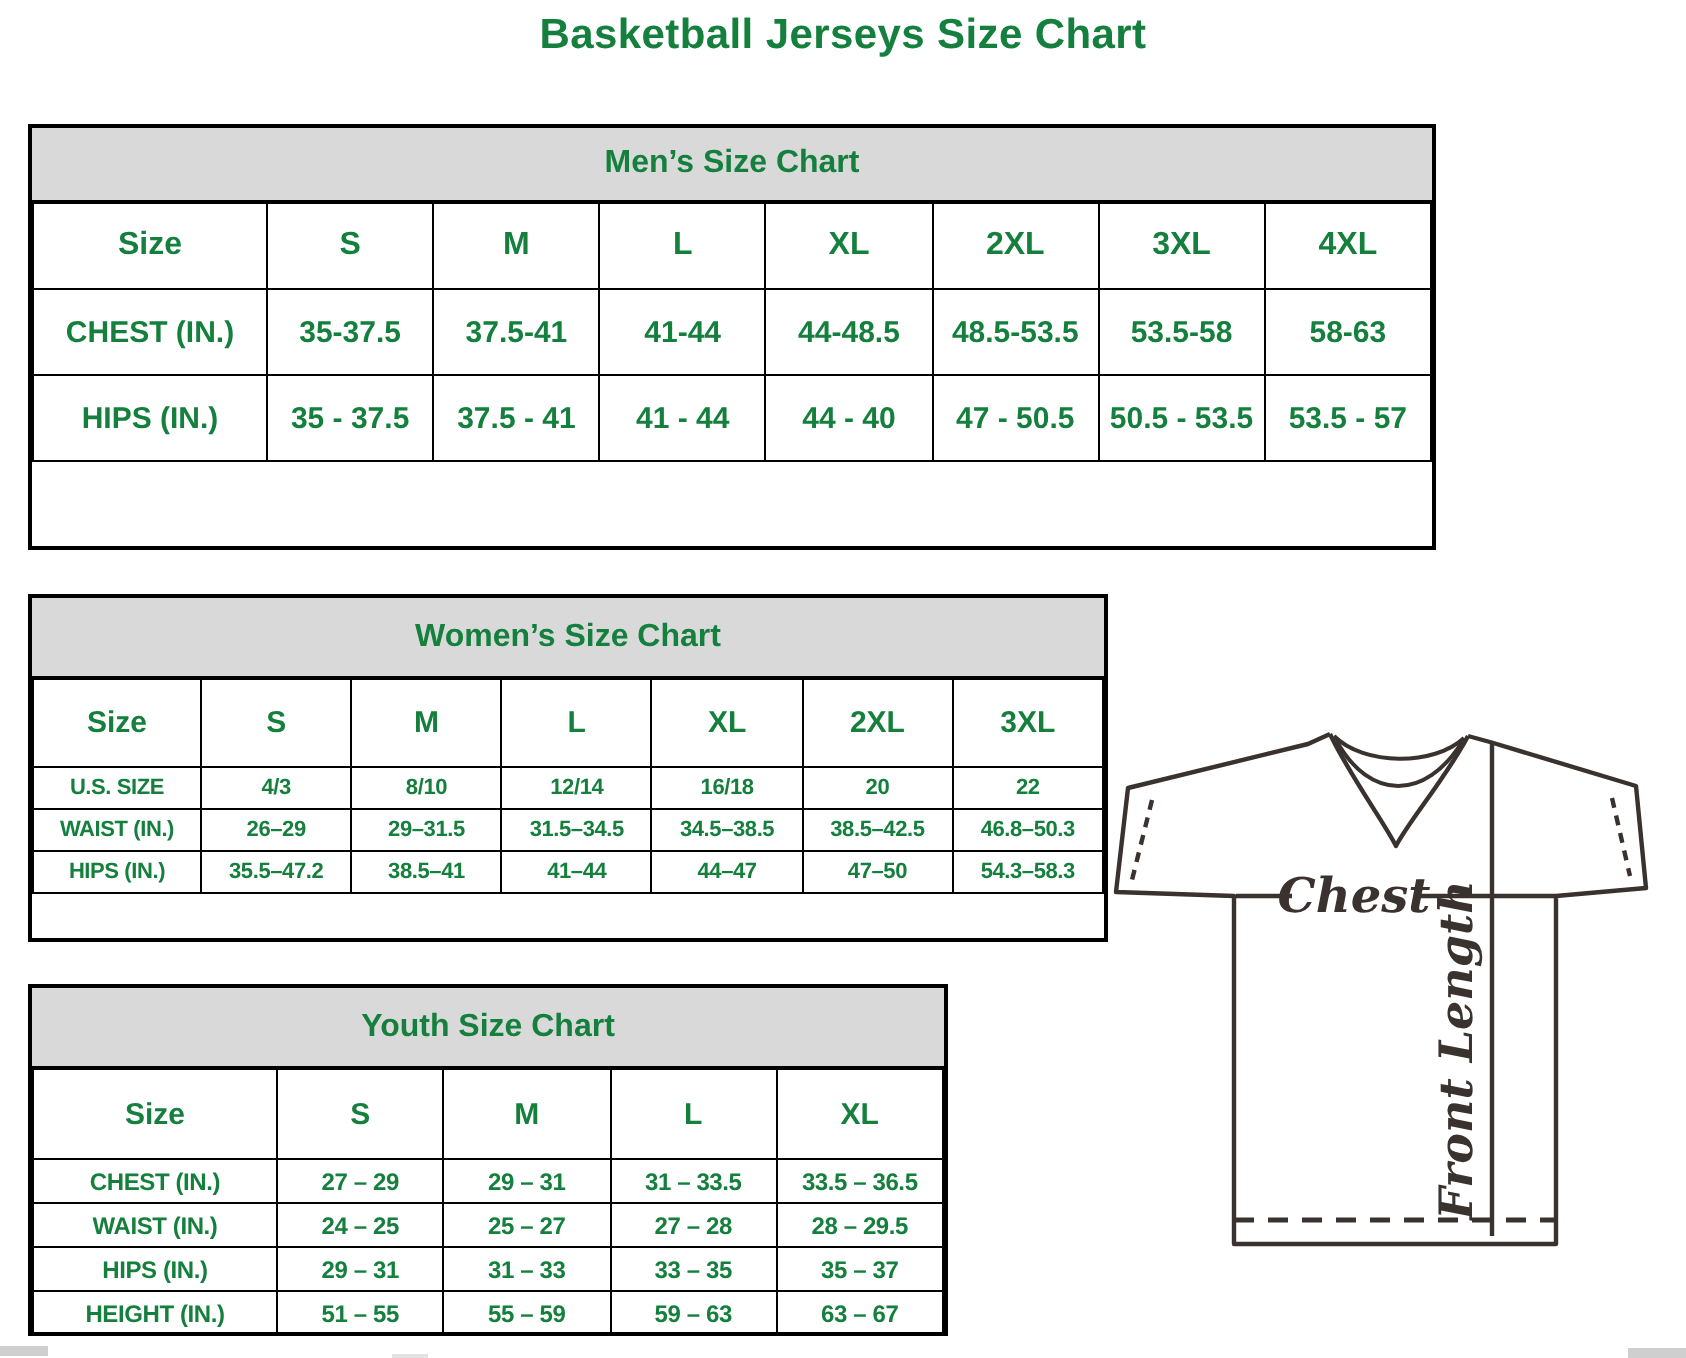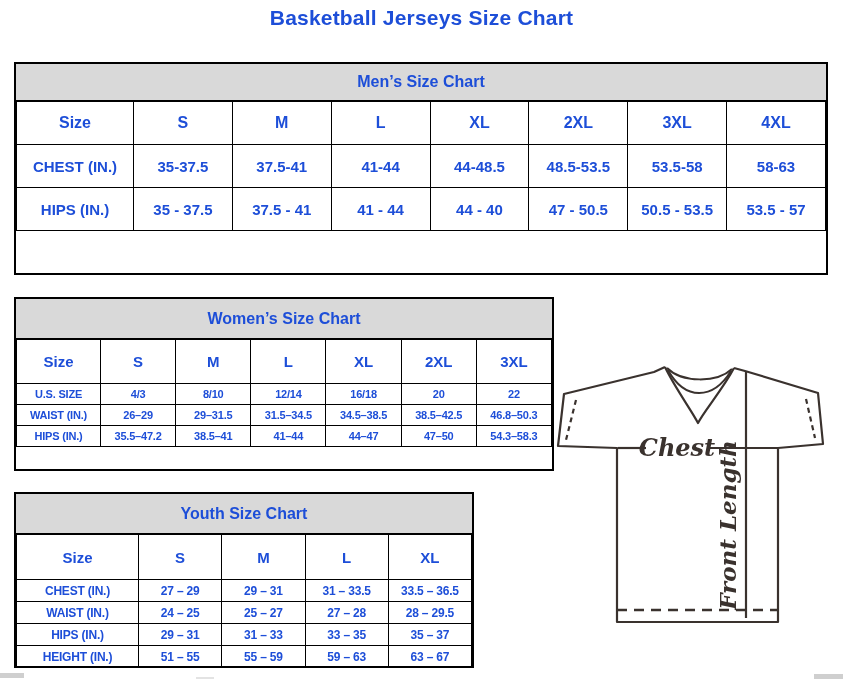--- a/index.html
+++ b/index.html
@@ -1,27 +1,27 @@
 <!DOCTYPE html>
 <html><head>
 <meta charset="utf-8">
 <style>
   html,body{margin:0;padding:0;background:#fff;}
   #stage{position:relative;width:843px;height:679px;background:#ffffff;overflow:hidden;
-         font-family:"Liberation Sans",sans-serif;color:#1d4ed8;}
+         font-family:"Liberation Sans",sans-serif;color:#15803d;}
   .page-title{position:absolute;top:6px;left:0;width:100%;text-align:center;
               font-size:21px;font-weight:bold;letter-spacing:0.2px;}
   .chart{position:absolute;border:2px solid #000;background:#fff;box-sizing:border-box;}
   .band{background:#d9d9d9;border-bottom:1px solid #000;display:flex;align-items:center;
         justify-content:center;font-weight:bold;font-size:16px;}
   table{border-collapse:collapse;width:100%;table-layout:fixed;}
   th,td{border:1px solid #000;text-align:center;vertical-align:middle;
         font-weight:bold;padding:0;overflow:hidden;}
   
-  #mens{left:14px;top:62px;width:814px;height:213px;}
+  #mens{left:14px;top:62px;width:704px;height:213px;}
   #mens .band{height:36px;}
   #mens th{height:42px;font-size:16px;}
   #mens td{height:42px;font-size:15px;}
   
   #womens{left:14px;top:297px;width:540px;height:174px;}
   #womens .band{height:39px;}
   #womens th{height:43px;font-size:15px;}
   #womens td{height:20px;font-size:11px;letter-spacing:-0.2px;}
   
   #youth{left:14px;top:492px;width:460px;height:176px;}

